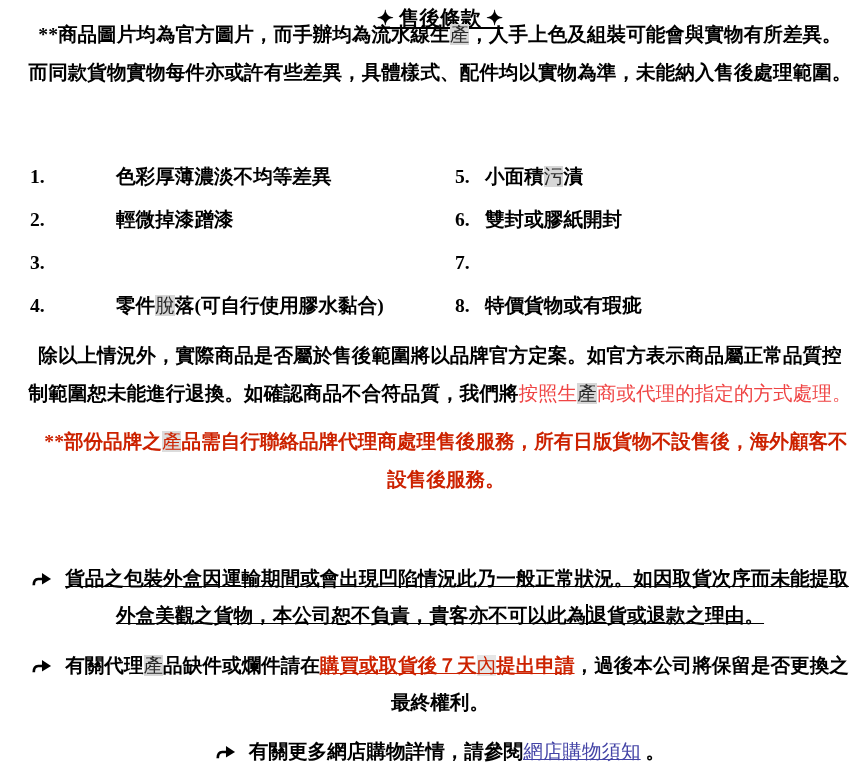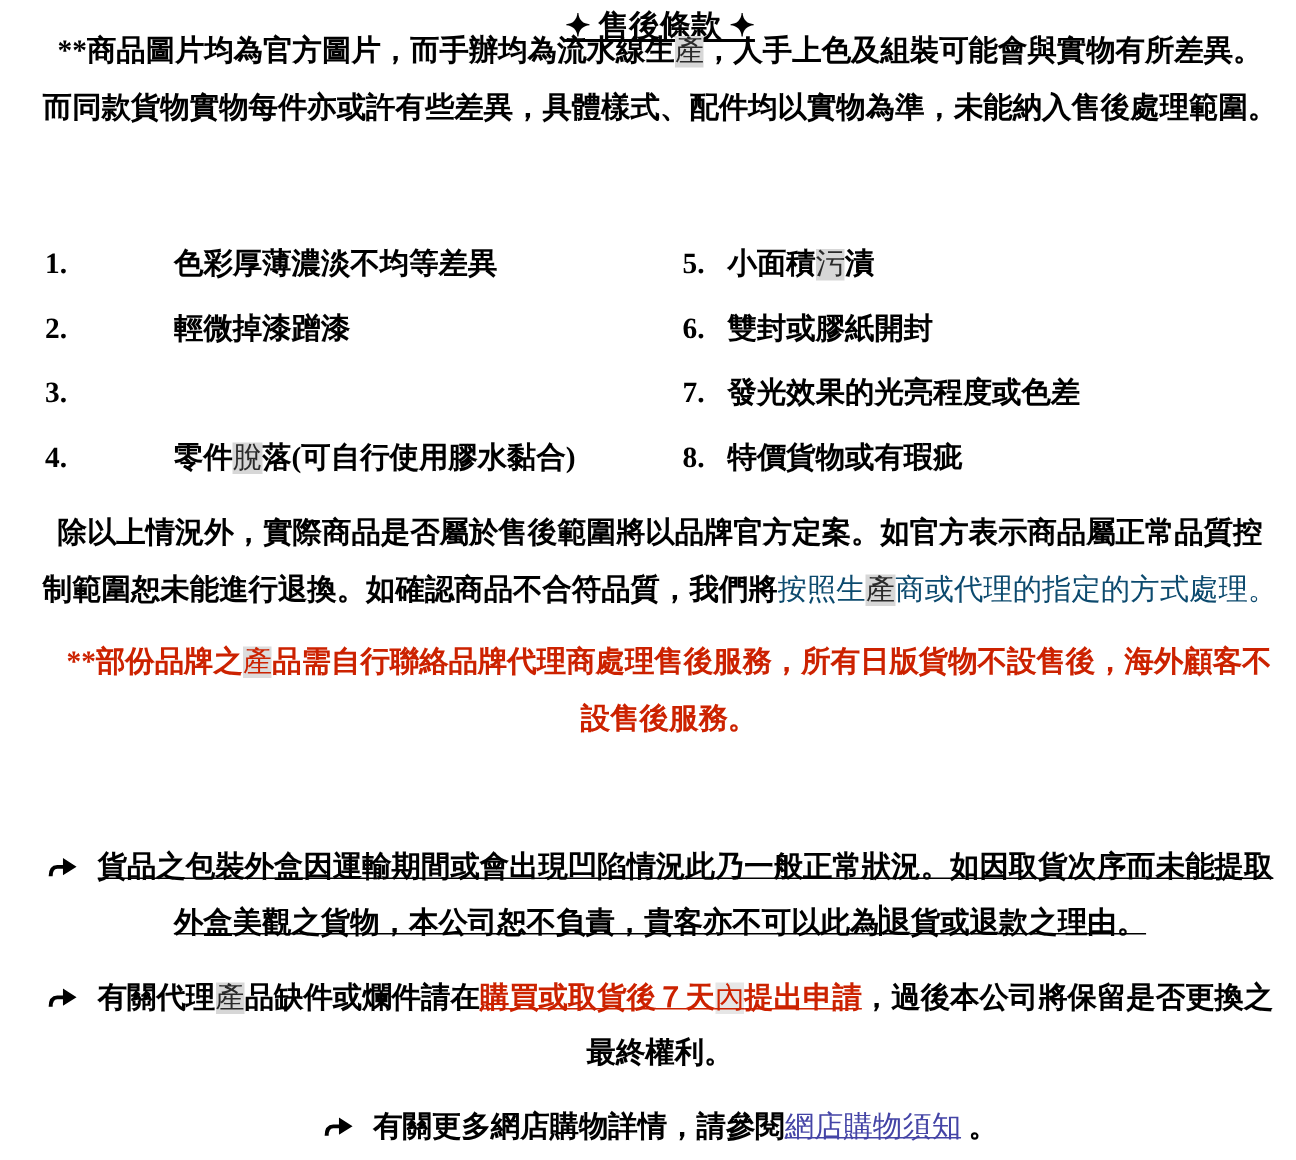--- a/index.html
+++ b/index.html
@@ -34,21 +34,21 @@
 
   
   .lrow{position:relative;height:43px;line-height:30px;white-space:pre;}
   .lnum{position:absolute;left:10px;font-weight:bold;}
   .ltext{position:absolute;left:96px;}
   .rnum{position:absolute;left:435px;font-weight:bold;}
   .rtext{position:absolute;left:465px;}
 
   
   .sb{font-weight:bold;color:var(--text,#000);}
-  .sreg{font-weight:normal;color:#0c4a6e;margin-top:38px;}
+  .sreg{font-weight:normal;color:#ef4444;margin-top:38px;}
   .ssub{font-weight:normal;color:#2a2a2a;background:var(--subst_gray,#d7d7d7);}
   .ssubred{font-weight:normal;color:var(--accent_red,#cc2200);background:#dcdcdc;}
   .sred{font-weight:bold;color:var(--accent_red,#cc2200);}
   .sredhl{font-weight:bold;color:#dd1100;background:var(--highlight_yellow,#ffff00);text-decoration:underline;}
   .sredu{font-weight:bold;color:var(--accent_red,#cc2200);text-decoration:underline;}
   .sredusub{font-weight:normal;color:var(--accent_red,#cc2200);background:#e6e6e6;text-decoration:underline;}
   .slink{font-weight:normal;color:var(--link_blue,#4444a6);text-decoration:underline;cursor:pointer;}
 
   .arrow-icon{display:inline-block;width:21px;height:15px;margin-right:13px;vertical-align:-1px;}
   .text-cursor{display:inline-block;width:1.5px;height:21px;background:#000;vertical-align:-3px;}
@@ -60,21 +60,21 @@
   <div class="block b-title">
       <div class="line"><span class="sb">✦ 售後條款 ✦</span></div>
     </div>
   <div class="block b-p1">
       <div class="line"><span class="sb">**商品圖片均為官方圖片，而手辦均為流水線生</span><span class="ssub">產</span><span class="sb">，人手上色及組裝可能會與實物有所差異。</span></div>
       <div class="line"><span class="sb">而同款貨物實物每件亦或許有些差異，具體樣式、配件均以實物為準，未能納入售後處理範圍。</span></div>
     </div>
   <div class="block b-list">
       <div class="lrow"><span class="lnum">1.</span><span class="ltext"><span class="sb">色彩厚薄濃淡不均等差異</span></span><span class="rnum">5.</span><span class="rtext"><span class="sb">小面積</span><span class="ssub">污</span><span class="sb">漬</span></span></div>
       <div class="lrow"><span class="lnum">2.</span><span class="ltext"><span class="sb">輕微掉漆蹭漆</span></span><span class="rnum">6.</span><span class="rtext"><span class="sb">雙封或膠紙開封</span></span></div>
-      <div class="lrow"><span class="lnum">3.</span><span class="rnum">7.</span><span class="rtext"><span class="sb">發光效果的光亮程度或色差</span></span></div>
+      <div class="lrow"><span class="lnum">3.</span><span class="rnum">7.</span></div>
       <div class="lrow"><span class="lnum">4.</span><span class="ltext"><span class="sb">零件</span><span class="ssub">脫</span><span class="sb">落(可自行使用膠水黏合)</span></span><span class="rnum">8.</span><span class="rtext"><span class="sb">特價貨物或有瑕疵</span></span></div>
     </div>
   <div class="block b-p2">
       <div class="line"><span class="sb">除以上情況外，實際商品是否屬於售後範圍將以品牌官方定案。如官方表示商品屬正常品質控</span></div>
       <div class="line"><span class="sb">制範圍恕未能進行退換。如確認商品不合符品質，我們將</span><span class="sreg">按照生</span><span class="ssub">產</span><span class="sreg">商或代理的指定的方式處理。</span></div>
     </div>
   <div class="block b-redp">
       <div class="line"><span class="sred">**部份品牌之</span><span class="ssubred">產</span><span class="sred">品需自行聯絡品牌代理商處理售後服務，所有日版貨物不設售後，海外顧客不</span></div>
       <div class="line"><span class="sred">設售後服務。</span></div>
     </div>

